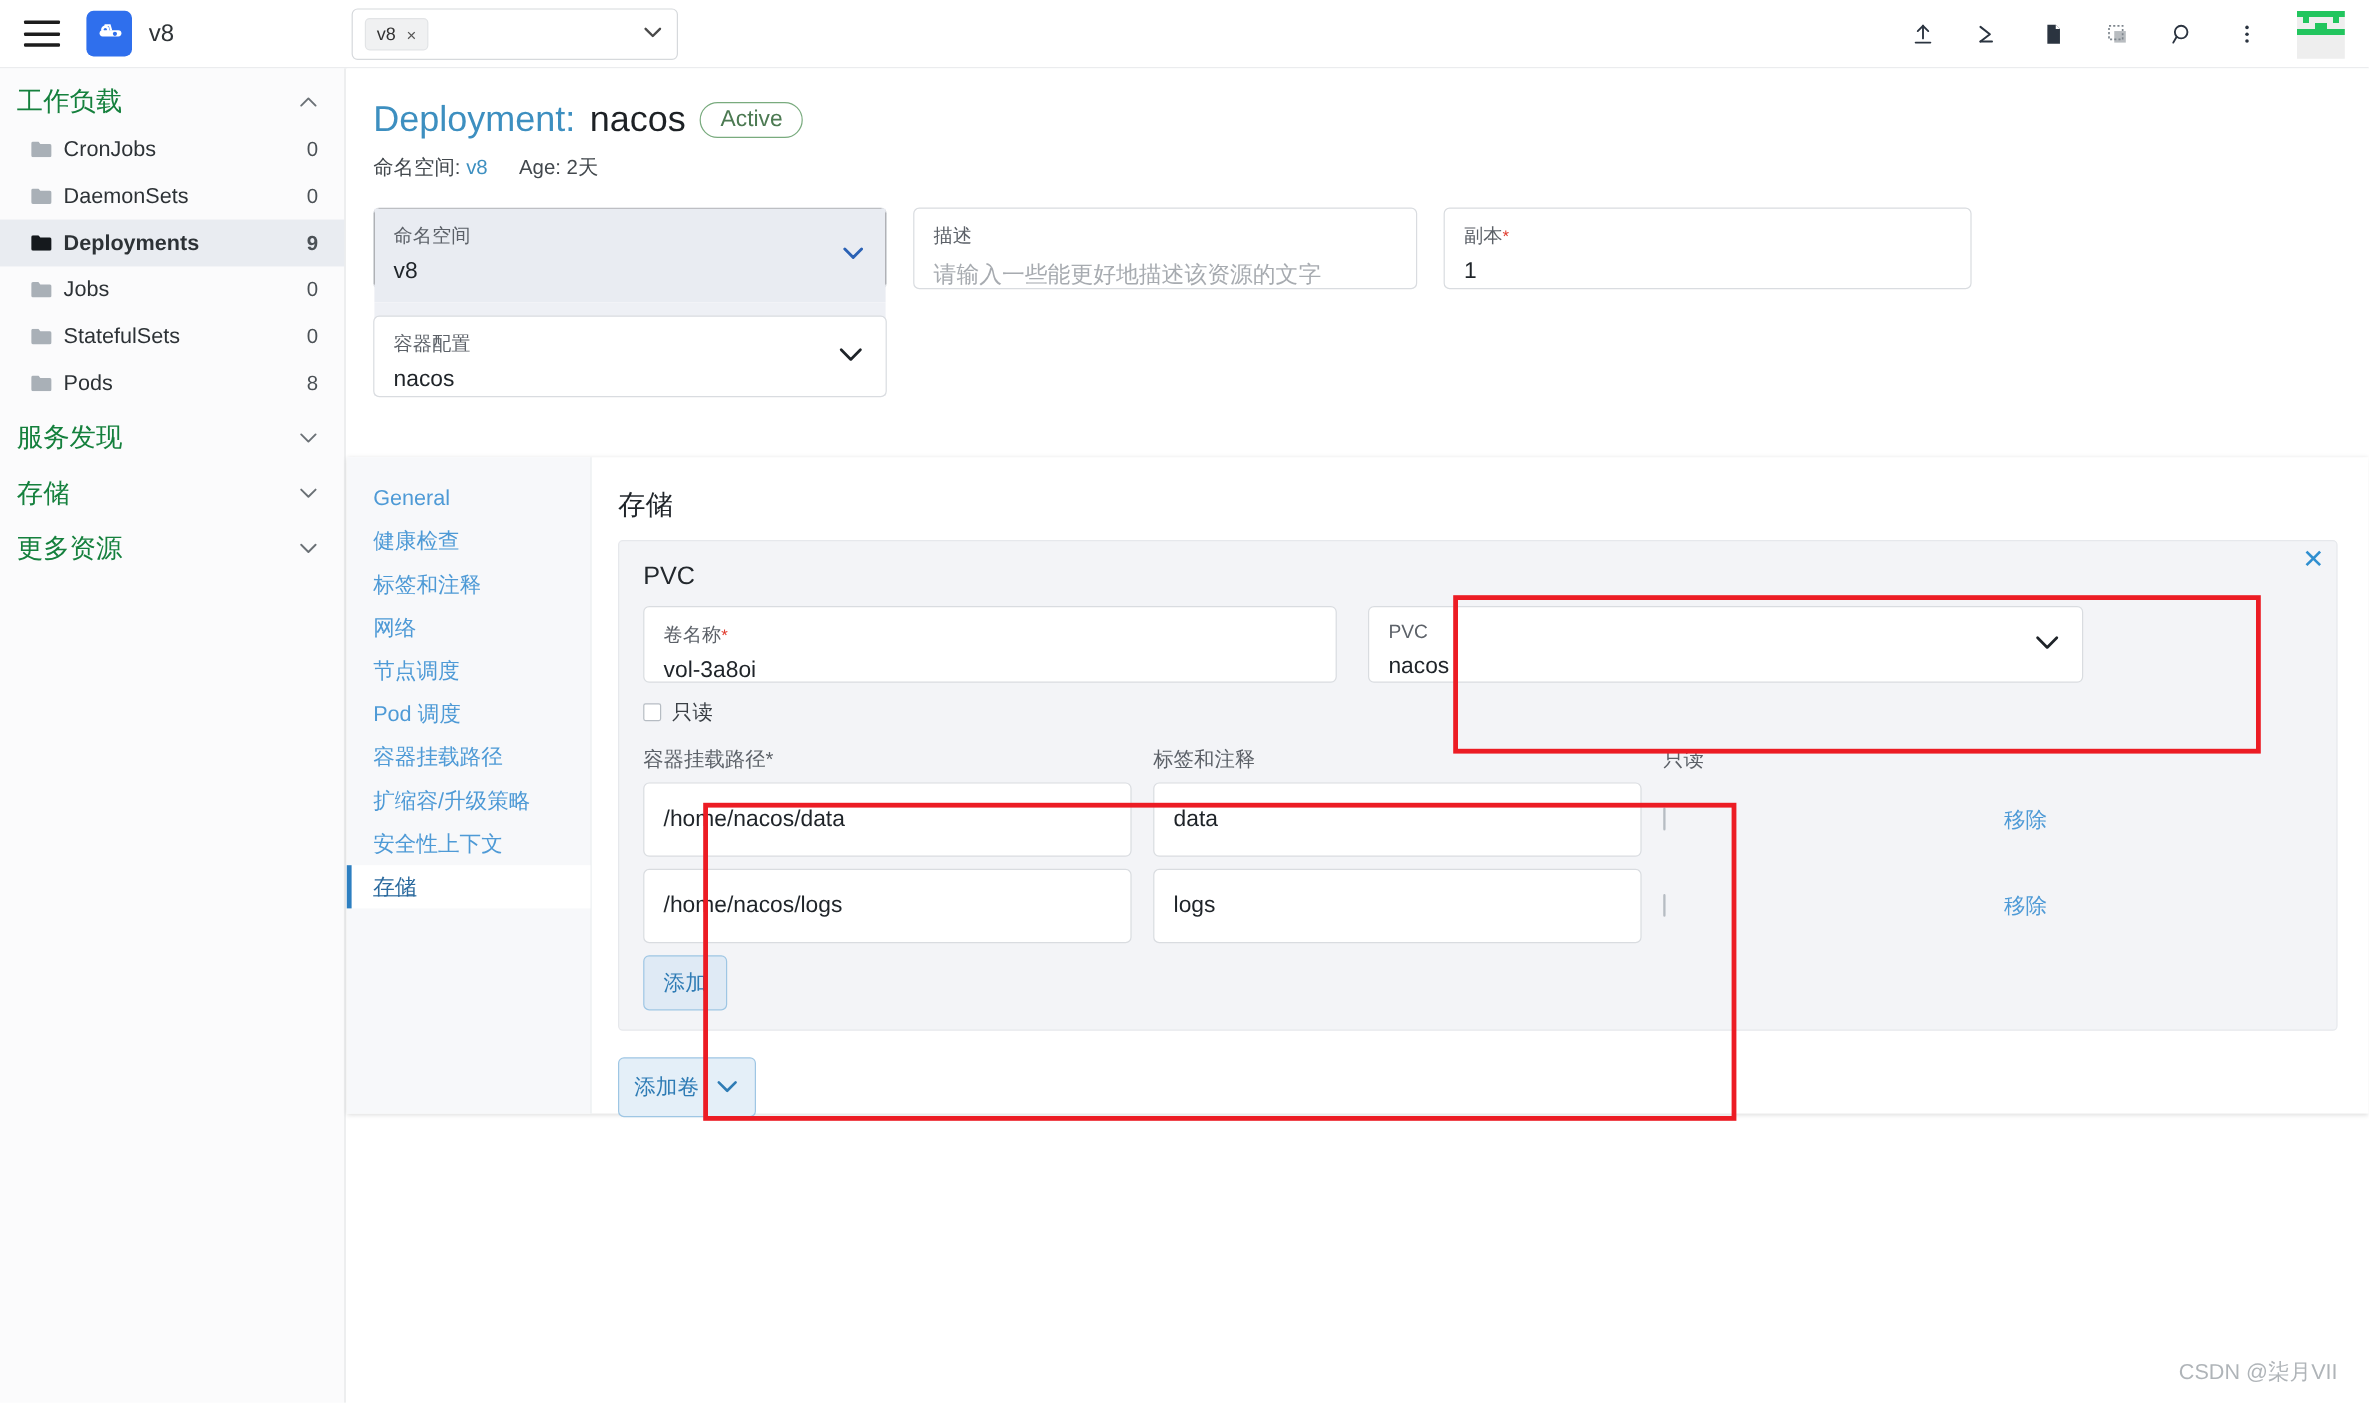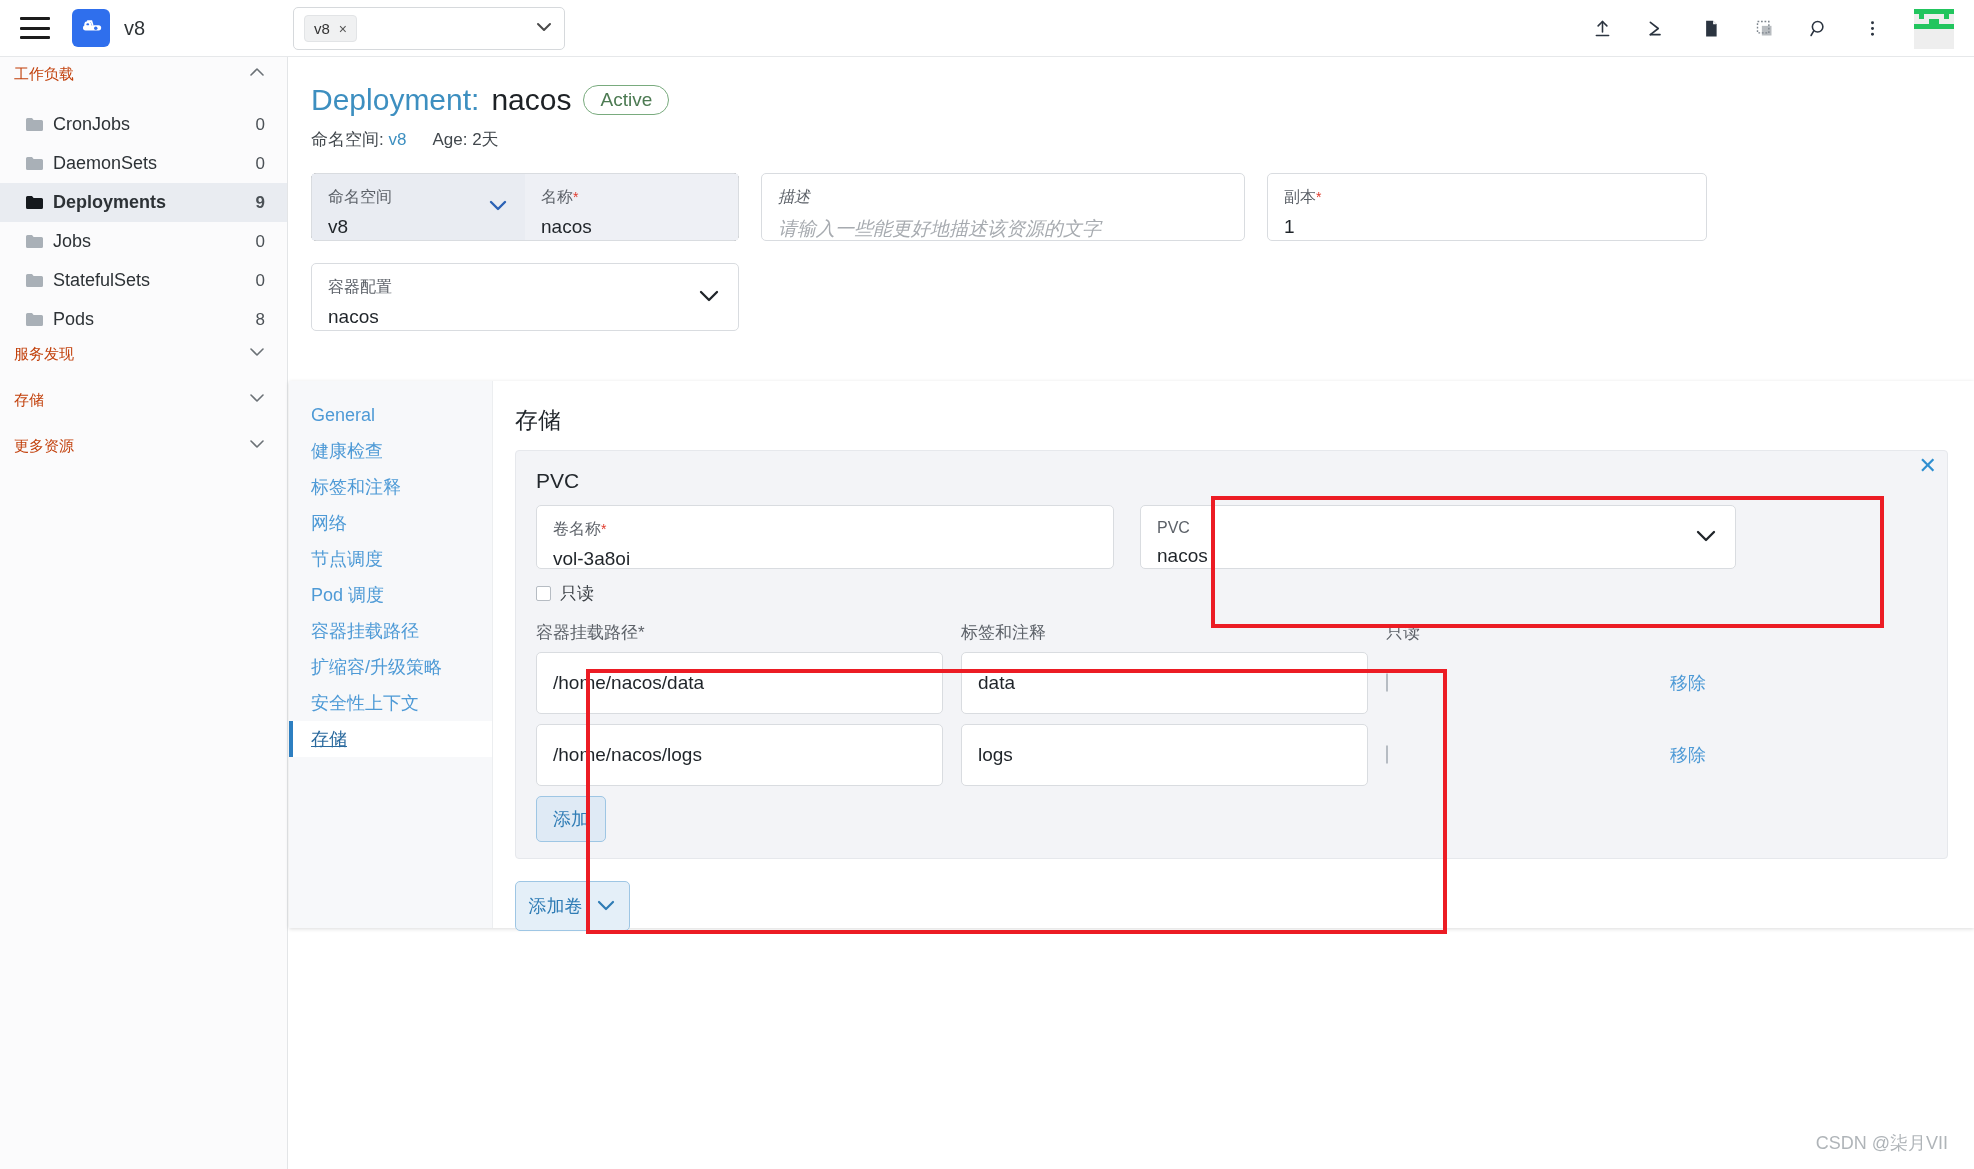--- a/index.html
+++ b/index.html
@@ -49,23 +49,23 @@
     display: flex; align-items: center; justify-content: center; }
   .tb-icon svg { width: 21px; height: 21px; }
   .avatar-id { width: 40px; height: 40px; display: block; }
 
   
   .sidebar {
     position: absolute; left: 0; top: 57px; width: 288px; height: 1112px;
     background: #fbfbfc; border-right: 1px solid #e3e5e7; padding-top: 8px;
   }
   .nav-group {
-    display: flex; justify-content: space-between;
+    display: flex; align-items: center; justify-content: space-between;
     height: 40px; padding: 0 22px 0 14px; cursor: pointer;
-    font-size: 15px; color: #c2410c;
+    font-size: 22px; color: #15803d;
   }
   .nav-group .chev { color: #6b7176; font-size: 13px; }
   .nav-item {
     display: flex; align-items: center; height: 39px; padding: 0 22px 0 26px;
     cursor: pointer; font-size: 18px; color: #2d3236;
   }
   .nav-item.active { background: #e9ecf1; font-weight: 600; }
   .nav-item .folder { width: 17px; height: 13px; margin-right: 10px; flex:0 0 auto; }
   .nav-item .label { flex: 1; }
   .nav-item .count { color: #4b5156; font-size: 17px; }
@@ -89,27 +89,27 @@
   .field {
     border: 1px solid #d9dce0; border-radius: 5px; background: #fff;
     padding: 13px 16px 14px; position: relative;
   }
   .field .flabel { font-size: 16px; color: #5c6168; margin-bottom: 8px; }
   .field .flabel .req { color: #e0392b; font-size: 14px; }
   .field .fvalue { font-size: 19px; color: #1f2429; }
   .field .fvalue.placeholder { color: #a7abb0; }
   .field .fcaret { position: absolute; right: 16px; top: 50%; transform: translateY(-50%); color: #2b62b5; }
 
-  .field.pair { display: flex; padding: 0; background: #000000; border-color:#d9dce0; }
+  .field.pair { display: flex; padding: 0; background: #000000; border-color:#d9dce0;flex-direction:column; }
   .field.pair .half { flex: 1; padding: 13px 16px 14px; position: relative; }
   .field.pair .half.sel { background: #e9ecf2; }
   .field.pair .half.nam { background: #eef0f5; }
 
   .f-ns { width: 428px; height: 68px; }
-  .f-desc { width: 484px; height: 68px; font-style: italic; }
+  .f-desc { width: 420px; height: 68px; }
   .f-rep { width: 440px; height: 68px; }
   .f-container { width: 428px; height: 68px; margin: 22px 0 0 22px; }
 
   
   .panel {
     position: absolute; left: 0; top: 324px; width: 1685px; height: 547px;
     background: #ffffff; box-shadow: 0 1px 4px rgba(0,0,0,.14);
     display: flex;
   }
   .tabs {

